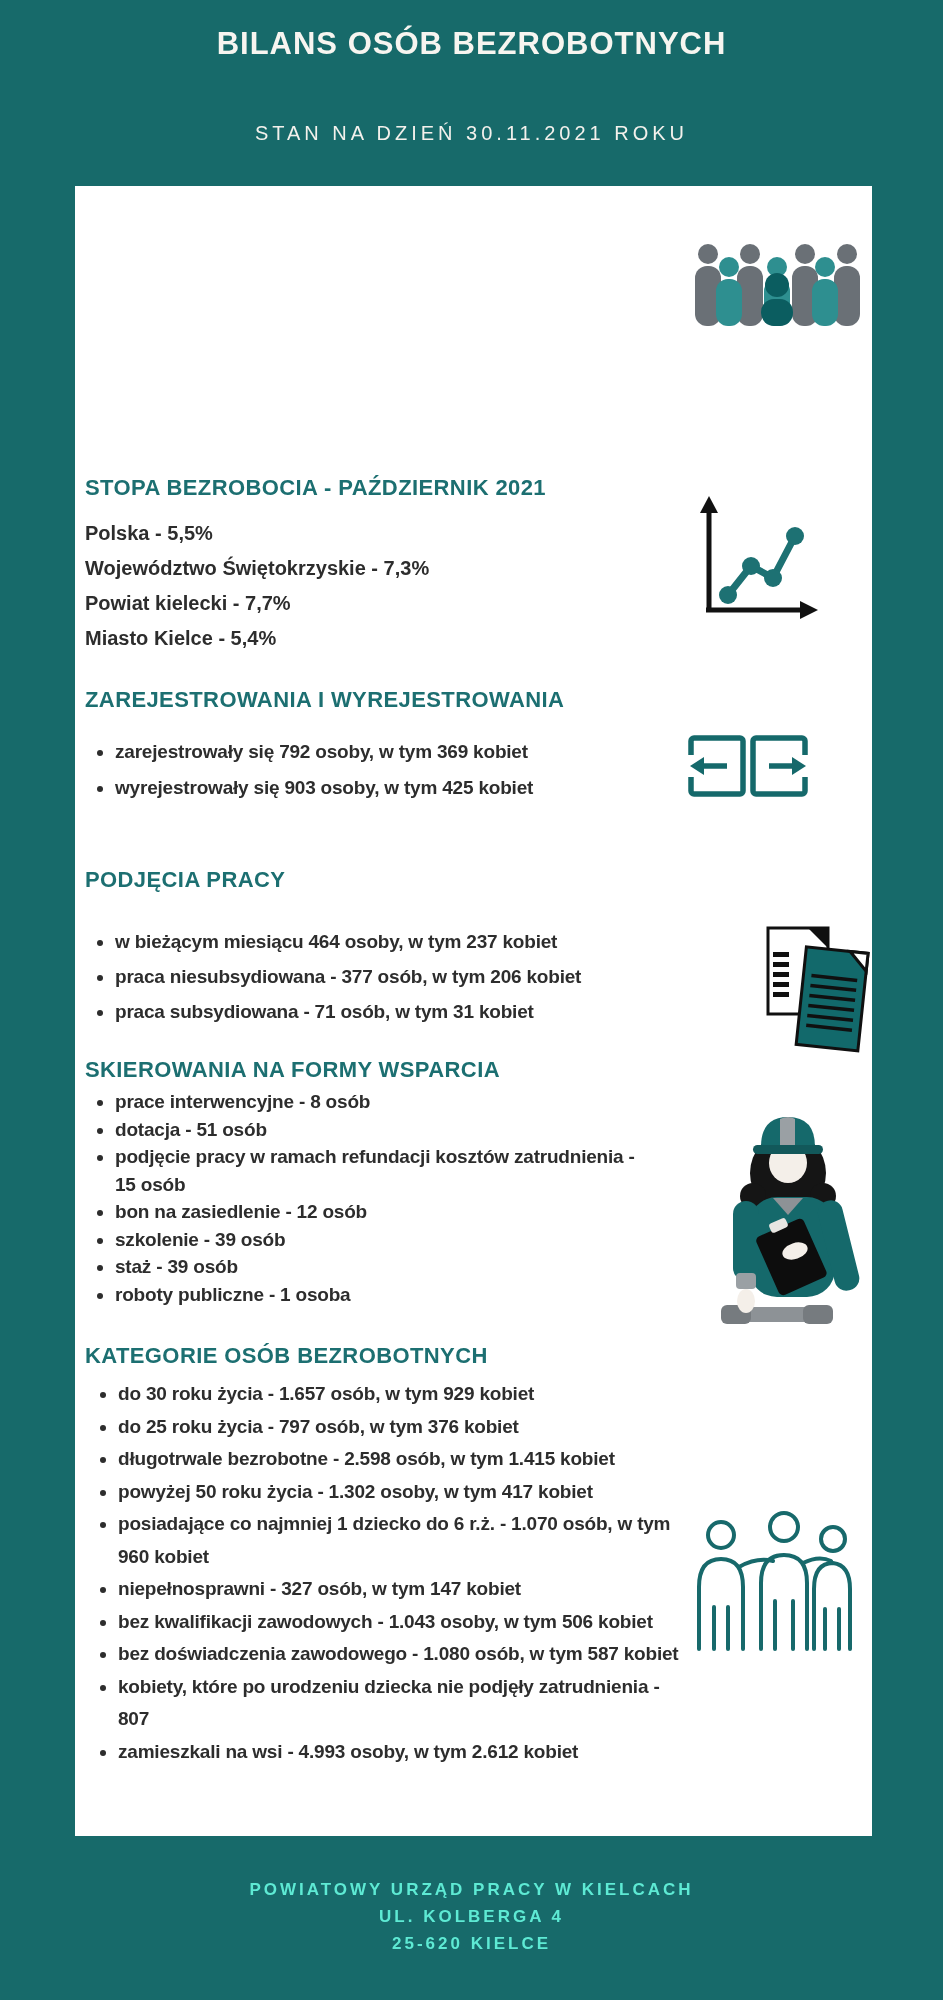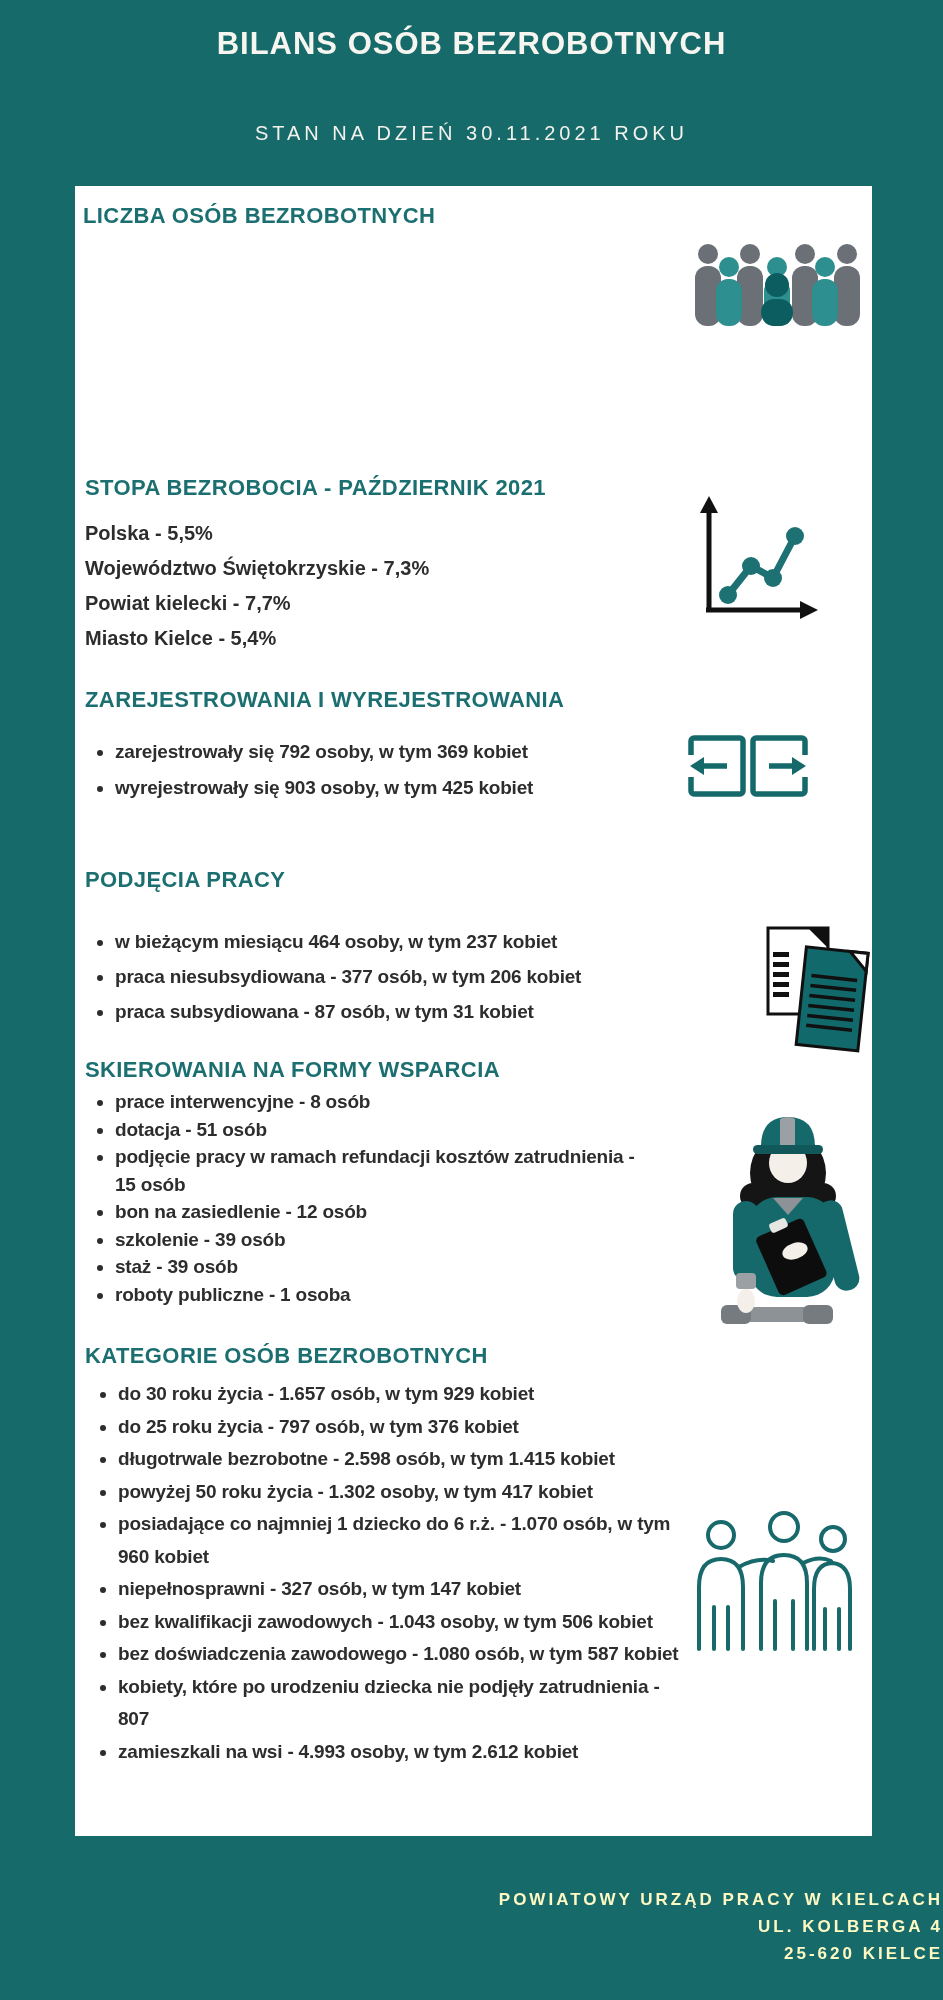--- a/index.html
+++ b/index.html
@@ -45,38 +45,37 @@
   }
   .plain-lines div{line-height:35px;}
   .w515{width:515px;}
   .w560{width:560px;}
   .w545{width:545px;}
   .w565{width:565px;}
   .icon-abs{position:absolute;}
   
   .footer{
     position:absolute;top:1876px;left:0;width:100%;
-    text-align:right;color:#fef9c3;font-weight:700;
-    font-size:17px;line-height:27px;letter-spacing:3px;margin-top:10px;
+    text-align:center;color:#5eead4;font-weight:700;
+    font-size:17px;line-height:27px;letter-spacing:3px;
   }
 </style>
 </head>
 <body>
 
 <div class="page">
 
   <div class="title">
     <span class="title-inner">BILANS OSÓB BEZROBOTNYCH</span>
   </div>
   <div class="subtitle">STAN NA DZIEŃ 30.11.2021 ROKU</div>
 
   <div class="card">
 
     <div class="section" style="top:16px;">
-      <h2 class="sec-heading" style="margin-left:8px;">LICZBA OSÓB BEZROBOTNYCH</h2>
     </div>
 
     <svg class="icon-abs" style="left:608px;top:56px;" width="188" height="84" viewBox="0 0 188 84">
       <g fill="#6a7076">
         <circle cx="25" cy="12" r="10"></circle>
           <rect x="12" y="24" width="26" height="60" rx="12"></rect>
         <circle cx="67" cy="12" r="10"></circle>
           <rect x="54" y="24" width="26" height="60" rx="12"></rect>
         <circle cx="122" cy="12" r="10"></circle>
           <rect x="109" y="24" width="26" height="60" rx="12"></rect>
@@ -136,21 +135,21 @@
       <rect x="115" y="23" width="9" height="22" fill="#ffffff"></rect>
       <line x1="82" y1="34" x2="108" y2="34" stroke="#15696b" stroke-width="5.5"></line>
       <polygon points="119,34 105,25 105,43" fill="#15696b"></polygon>
     </svg>
 
     <div class="section" style="top:680px;">
       <h2 class="sec-heading indent">PODJĘCIA PRACY</h2>
       <ul class="blist lh35 w560" style="margin-top:30px;">
         <li>w bieżącym miesiącu 464 osoby, w tym 237 kobiet</li>
         <li>praca niesubsydiowana - 377 osób,  w tym 206 kobiet</li>
-        <li>praca subsydiowana - 87 osób, w tym 31 kobiet</li>
+        <li>praca subsydiowana - 71 osób, w tym 31 kobiet</li>
       </ul>
     </div>
 
     <svg class="icon-abs" style="left:688px;top:736px;" width="110" height="136" viewBox="0 0 110 136">
       <rect x="5" y="6" width="60" height="86" fill="#ffffff" stroke="#101010" stroke-width="3"></rect>
       <polygon points="45,6 65,6 65,26" fill="#101010"></polygon>
       <g fill="#101010">
         <rect x="10" y="30" width="16" height="5"></rect>
         <rect x="10" y="40" width="16" height="5"></rect>
         <rect x="10" y="50" width="16" height="5"></rect>

